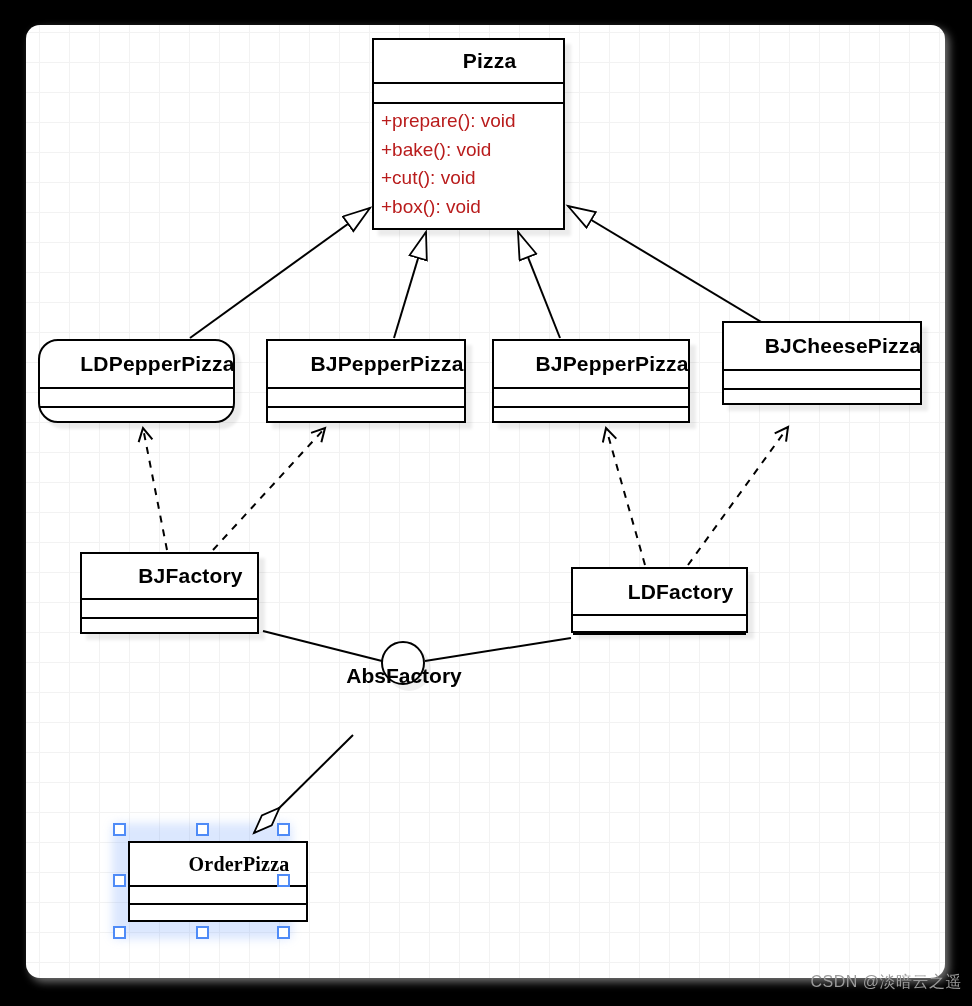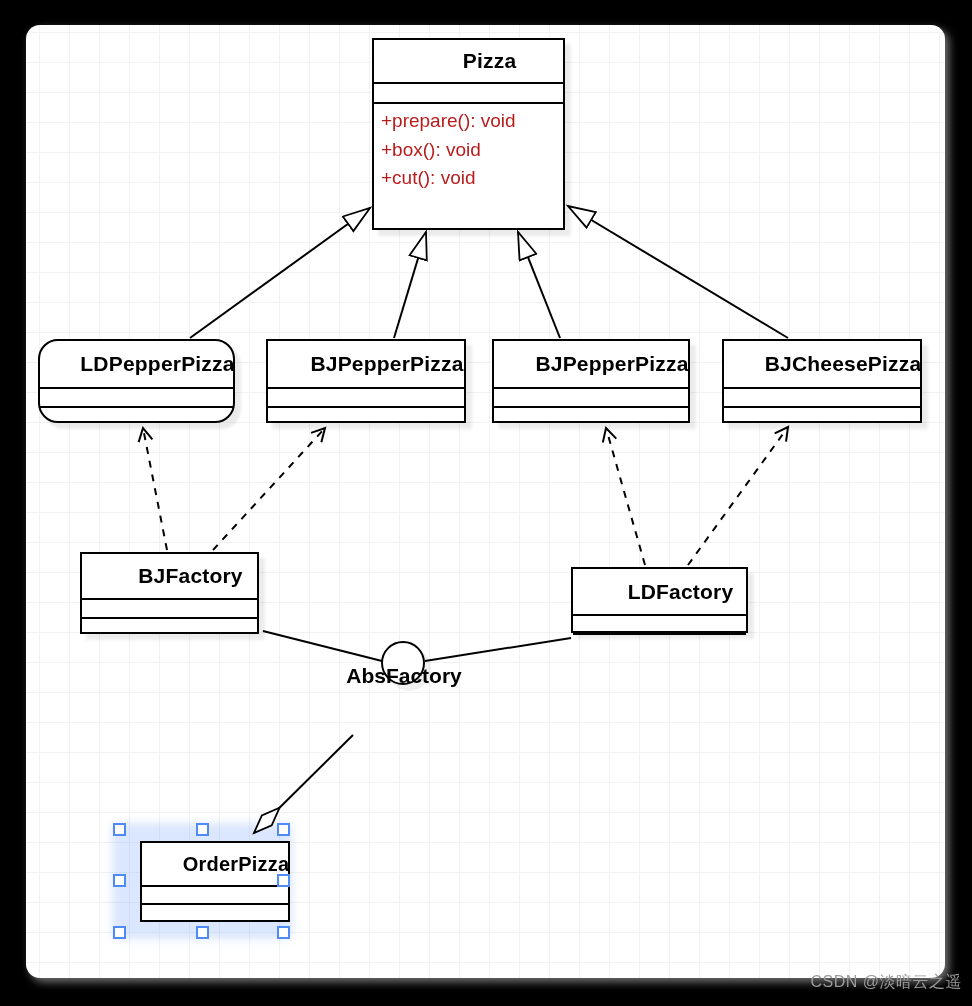--- a/index.html
+++ b/index.html
@@ -86,42 +86,42 @@
 
   <circle cx="409" cy="669" r="22" fill="rgba(0,0,0,0.06)"></circle>
   <circle cx="403" cy="663" r="21" fill="#ffffff" stroke="#000000" stroke-width="2"></circle>
 
   <line x1="353" y1="735" x2="254" y2="833" stroke="#000" stroke-width="2" marker-end="url(#diamond)"></line>
 </svg>
 
 <div class="uml-class" style="left:372px;top:38px;width:193px;height:192px;">
   <div class="uml-title" style="height:42px;">Pizza</div>
   <div class="uml-sec" style="height:18px;"></div>
-  <div class="uml-methods"><div>+prepare(): void</div><div>+box(): void</div><div>+cut(): void</div></div>
+  <div class="uml-methods"><div>+prepare(): void</div><div>+bake(): void</div><div>+cut(): void</div><div>+box(): void</div></div>
 </div>
 
 <div class="uml-class" style="left:38px;top:339px;width:197px;height:84px;border-radius:20px;">
   <div class="uml-title" style="height:46px;">LDPepperPizza</div>
   <div class="uml-sec" style="height:17px;"></div>
   <div class="uml-sec" style="height:13px;"></div>
 </div>
 
 <div class="uml-class" style="left:266px;top:339px;width:200px;height:84px;">
   <div class="uml-title" style="height:46px;">BJPepperPizza</div>
   <div class="uml-sec" style="height:17px;"></div>
   <div class="uml-sec" style="height:13px;"></div>
 </div>
 
 <div class="uml-class" style="left:492px;top:339px;width:198px;height:84px;">
   <div class="uml-title" style="height:46px;text-align:center;">BJPepperPizza</div>
   <div class="uml-sec" style="height:17px;"></div>
   <div class="uml-sec" style="height:13px;"></div>
 </div>
 
-<div class="uml-class" style="left:722px;top:339px;width:200px;height:84px;">
+<div class="uml-class" style="left:722px;top:321px;width:200px;height:84px;">
   <div class="uml-title" style="height:46px;">BJCheesePizza</div>
   <div class="uml-sec" style="height:17px;"></div>
   <div class="uml-sec" style="height:13px;"></div>
 </div>
 
 <div class="uml-class" style="left:80px;top:552px;width:179px;height:82px;">
   <div class="uml-title" style="height:44px;">BJFactory</div>
   <div class="uml-sec" style="height:17px;"></div>
   <div class="uml-sec" style="height:13px;"></div>
 </div>
@@ -129,21 +129,21 @@
 <div class="uml-class" style="left:571px;top:567px;width:177px;height:66px;">
   <div class="uml-title" style="height:45px;">LDFactory</div>
   <div class="uml-sec" style="height:17px;"></div>
   <div class="uml-sec" style="height:13px;"></div>
 </div>
 
 <div class="abs-label">AbsFactory</div>
 
 <div class="sel-glow"></div>
 
-<div class="uml-class order-box" style="left:140px;top:841px;width:150px;height:81px;">
+<div class="uml-class order-box" style="left:128px;top:841px;width:180px;height:81px;font-family:Liberation Serif, serif;">
   <div class="uml-title" style="height:42px;font-size:20px;">OrderPizza</div>
   <div class="uml-sec" style="height:16px;"></div>
   <div class="uml-sec" style="height:12px;"></div>
 </div>
 
 <div class="handle" style="left:113px;top:823px;"></div>
 <div class="handle" style="left:196px;top:823px;"></div>
 <div class="handle" style="left:277px;top:823px;"></div>
 <div class="handle" style="left:113px;top:874px;"></div>
 <div class="handle" style="left:277px;top:874px;"></div>

